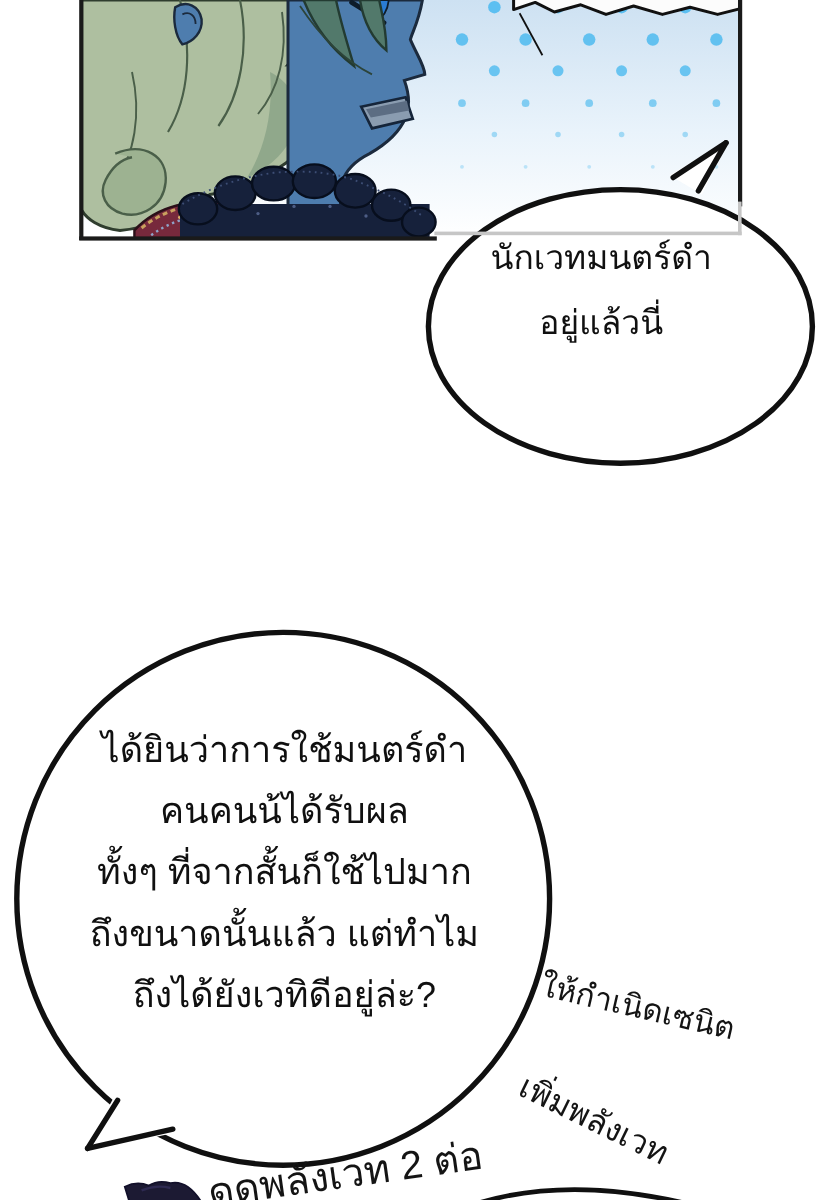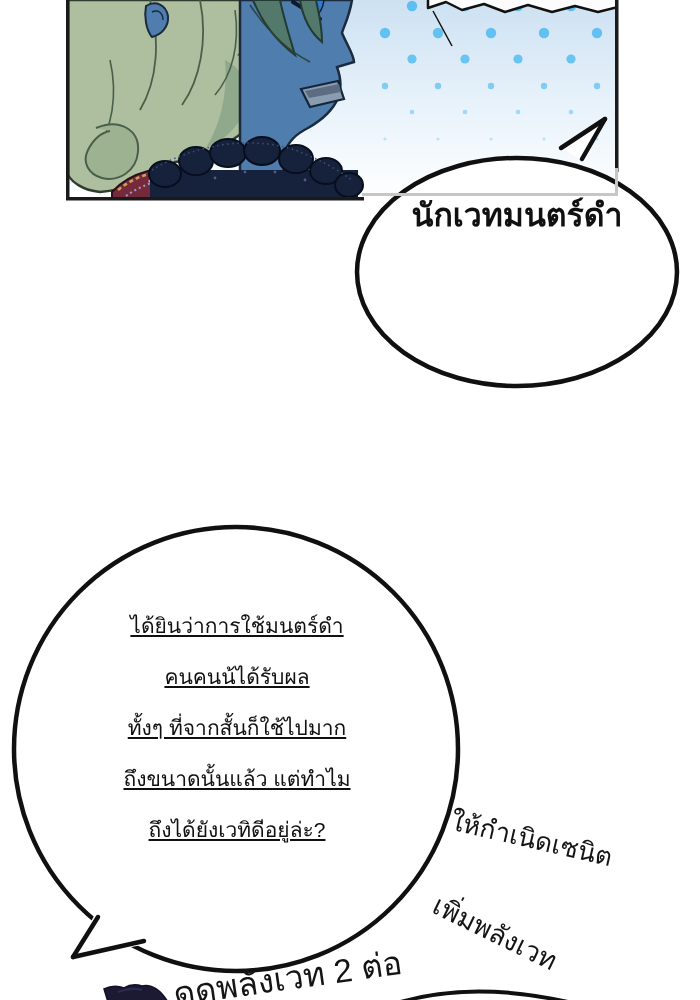--- a/index.html
+++ b/index.html
@@ -4,22 +4,22 @@
 <style>
   html,body{margin:0;padding:0;}
   body{
     width:700px;height:1000px;position:relative;overflow:hidden;
     background:#ffffff;
     font-family:"Liberation Sans", sans-serif;
   }
   .art{position:absolute;left:0;top:0;z-index:1;}
   .txt{position:absolute;z-index:5;color:#101010;text-align:center;}
   .txt div{white-space:nowrap;}
-  .bubble1-text{left:372px;top:188px;width:290px;font-size:32px;line-height:54px;font-weight:bold;}
-  .bubble2-text{left:22px;top:600px;width:430px;font-size:21px;line-height:51px;text-decoration:underline;}
+  .bubble1-text{left:356px;top:188px;width:290px;font-size:28px;line-height:54px;}
+  .bubble2-text{left:22px;top:600px;width:430px;font-size:30px;line-height:51px;}
   .hand{position:absolute;z-index:5;color:#141414;font-size:26px;white-space:nowrap;}
   .note1{left:456px;top:800px;transform:rotate(13deg);transform-origin:left top;}
   .note2{left:444px;top:884px;transform:rotate(26deg);transform-origin:left top;font-size:27px;}
   .note3{left:170px;top:968px;transform:rotate(-8deg);transform-origin:left top;font-size:33px;}
   .grayline{position:absolute;background:#c6c6c6;z-index:4;}
   .gl-v{left:615px;top:168px;width:3px;height:28px;}
   .gl-h{left:362px;top:193px;width:256px;height:3px;}
 </style>
 </head>
 <body>
@@ -153,20 +153,21 @@
 
   <path d="M108,1002 L104,989 Q114,984 124,988 Q132,983 142,986 Q156,983 168,1002 Z" fill="#1c1a33" stroke="#12102a" stroke-width="1.5"></path>
   <path d="M118,992 Q130,987 142,990" fill="none" stroke="#2e2a52" stroke-width="2"></path>
 </svg>
 
 <div class="grayline gl-v"></div>
 <div class="grayline gl-h"></div>
 
 <div class="txt bubble1-text">
   <div>นักเวทมนตร์ดำ</div>
+  <div>อยู่แล้วนี่</div>
 </div>
 
 <div class="txt bubble2-text">
   <div>ได้ยินว่าการใช้มนตร์ดำ</div>
   <div>คนคนน้ได้รับผล</div>
   <div>ทั้งๆ ที่จากสั้นก็ใช้ไปมาก</div>
   <div>ถึงขนาดนั้นแล้ว แต่ทำไม</div>
   <div>ถึงได้ยังเวทิดีอยู่ล่ะ?</div>
 </div>
 

